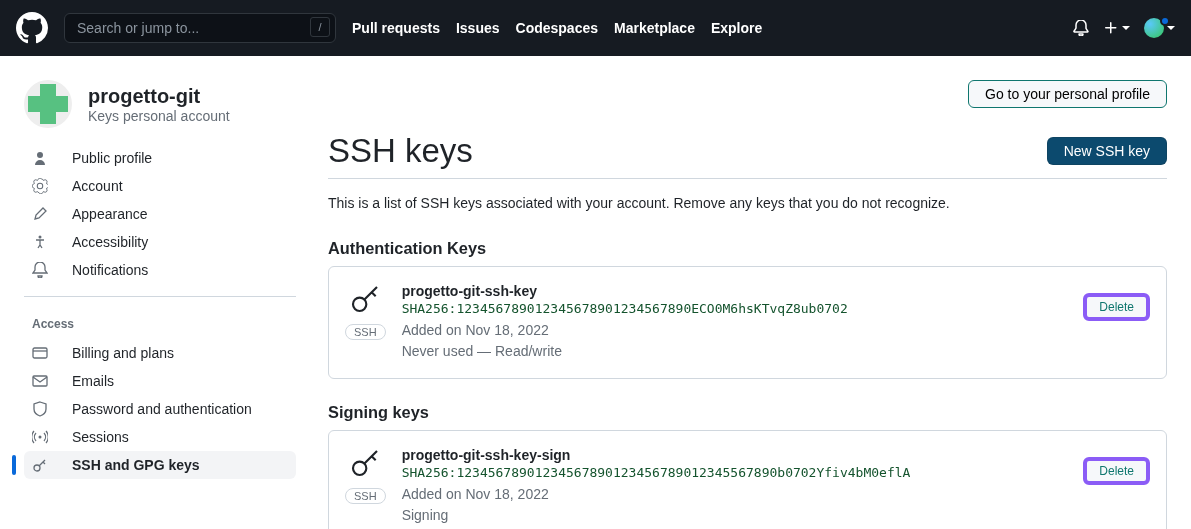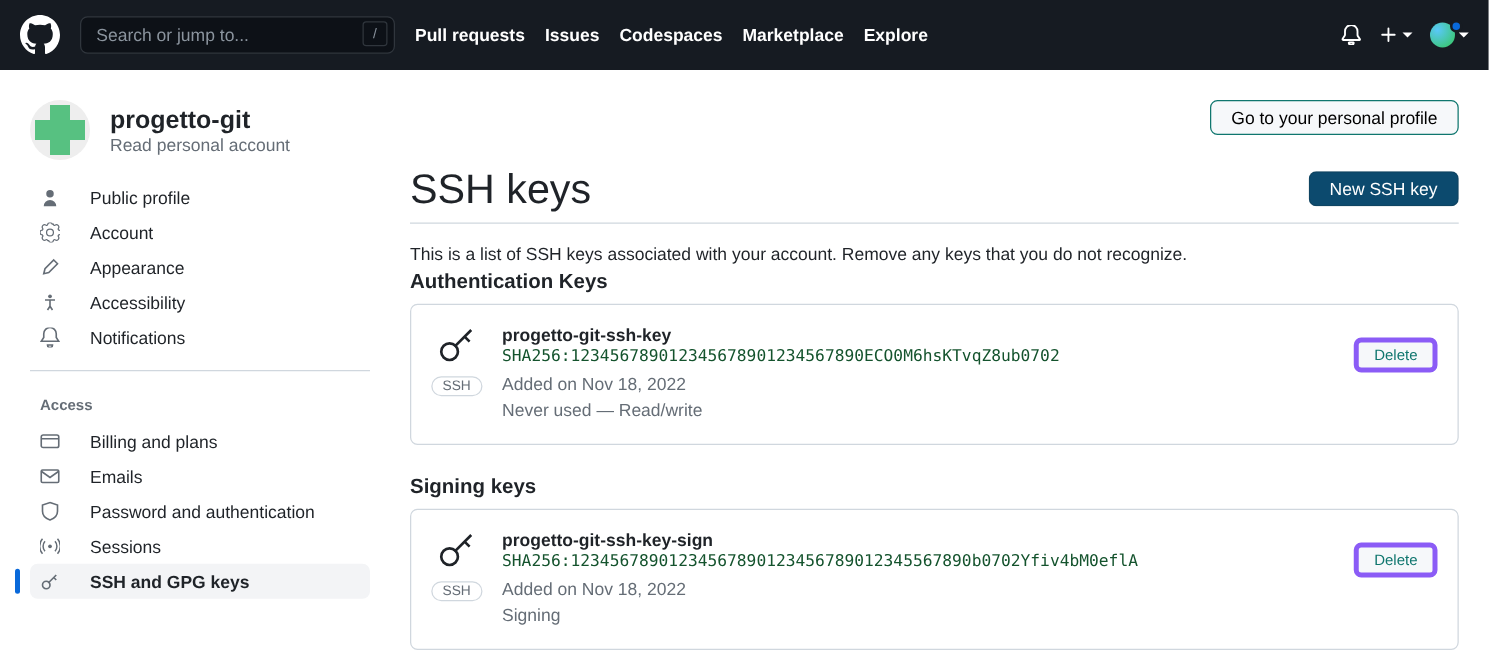--- a/index.html
+++ b/index.html
@@ -1,21 +1,21 @@
 <!DOCTYPE html>
 <html><head>
 <meta charset="utf-8">
 <style>
 * { margin: 0; padding: 0; box-sizing: border-box; }
 body { font-family: -apple-system, BlinkMacSystemFont, "Segoe UI", Helvetica, Arial, sans-serif; color: #1f2328; background: #fff; font-size: 14px; }
 
 
 .header { background: #161b22; height: 56px; display: flex; align-items: center; padding: 0 16px; gap: 16px; }
 .logo svg { fill: #fff; }
-.search-wrap { position: relative; width: 252px; }
+.search-wrap { position: relative; width: 272px; }
 .search-input { width: 100%; height: 30px; background: #0d1117; border: 1px solid #30363d; border-radius: 6px; padding: 0 12px; color: #c9d1d9; font-size: 14px; }
 .search-input::placeholder { color: #8b949e; }
 .slash-hint { position: absolute; right: 6px; top: 4px; border: 1px solid #30363d; border-radius: 3px; width: 20px; height: 20px; display: flex; align-items: center; justify-content: center; color: #8b949e; font-size: 11px; }
 .nav-links { display: flex; gap: 16px; }
 .nav-link { color: #fff; font-weight: 600; text-decoration: none; font-size: 14px; cursor: pointer; }
 .header-spacer { flex: 1; }
 .header-icons { display: flex; align-items: center; gap: 14px; }
 .header-icon svg { fill: #fff; }
 .header-icon { cursor: pointer; display: flex; align-items: center; }
 .header-avatar-wrap { position: relative; display: flex; align-items: center; }
@@ -43,21 +43,21 @@
 .nav-icon { width: 16px; height: 16px; fill: #656d76; flex-shrink: 0; }
 .nav-divider { border: none; border-top: 1px solid #d0d7de; margin: 12px 0; }
 .nav-section-title { font-size: 12px; font-weight: 600; color: #656d76; padding: 8px; }
 
 
 .top-row { display: flex; justify-content: flex-end; margin-bottom: 24px; }
 .btn { border: 1px solid #0f766e; border-radius: 6px; background: #f6f8fa; padding: 5px 16px; font-size: 14px; cursor: pointer; font-weight: 500; }
 .section-head { display: flex; align-items: center; justify-content: space-between; border-bottom: 1px solid #d0d7de; padding-bottom: 8px; margin-bottom: 16px; }
 .section-title { font-size: 33px; font-weight: 400; }
 .btn-primary { background: #0c4a6e; color: #fff; border-color: rgba(27,31,36,0.15); font-weight: 500; }
-.description { color: #1f2328; margin-bottom: 5px; }
+.description { color: #1f2328; margin-bottom: 28px; }
 .sub-heading { font-weight: 600; margin-bottom: 8px; }
 
 
 .key-box { border: 1px solid #d0d7de; border-radius: 6px; padding: 16px; display: flex; gap: 16px; margin-bottom: 24px; }
 .key-icon-col { display: flex; flex-direction: column; align-items: center; gap: 6px; }
 .key-icon svg { width: 32px; height: 32px; fill: none; stroke: #1f2328; stroke-width: 1.6; }
 .key-badge { border: 1px solid #d0d7de; border-radius: 16px; padding: 1px 8px; font-size: 11px; color: #656d76; }
 .key-body { flex: 1; }
 .key-title { font-weight: 600; margin-bottom: 2px; }
 .key-hash { font-family: ui-monospace, SFMono-Regular, "SF Mono", Menlo, monospace; font-size: 13px; color: #14532d; margin-bottom: 4px; }
@@ -107,21 +107,21 @@
 
 <div class="container">
 
   <aside class="sidebar">
     <div class="profile-head">
       <div class="profile-avatar">
           <div class="profile-avatar-inner"></div>
         </div>
       <div>
         <div class="profile-name">progetto-git</div>
-        <div class="profile-sub">Read personal account</div>
+        <div class="profile-sub">Keys personal account</div>
       </div>
     </div>
     <ul class="nav-list">
       <li class="nav-item">
           <svg class="nav-icon" viewBox="0 0 16 16">
             <path d="M8 8a3 3 0 100-6 3 3 0 000 6zm-5 7a5 5 0 0110 0H3z"></path>
           </svg>
           <span>Public profile</span>
         </li>
       <li class="nav-item">

